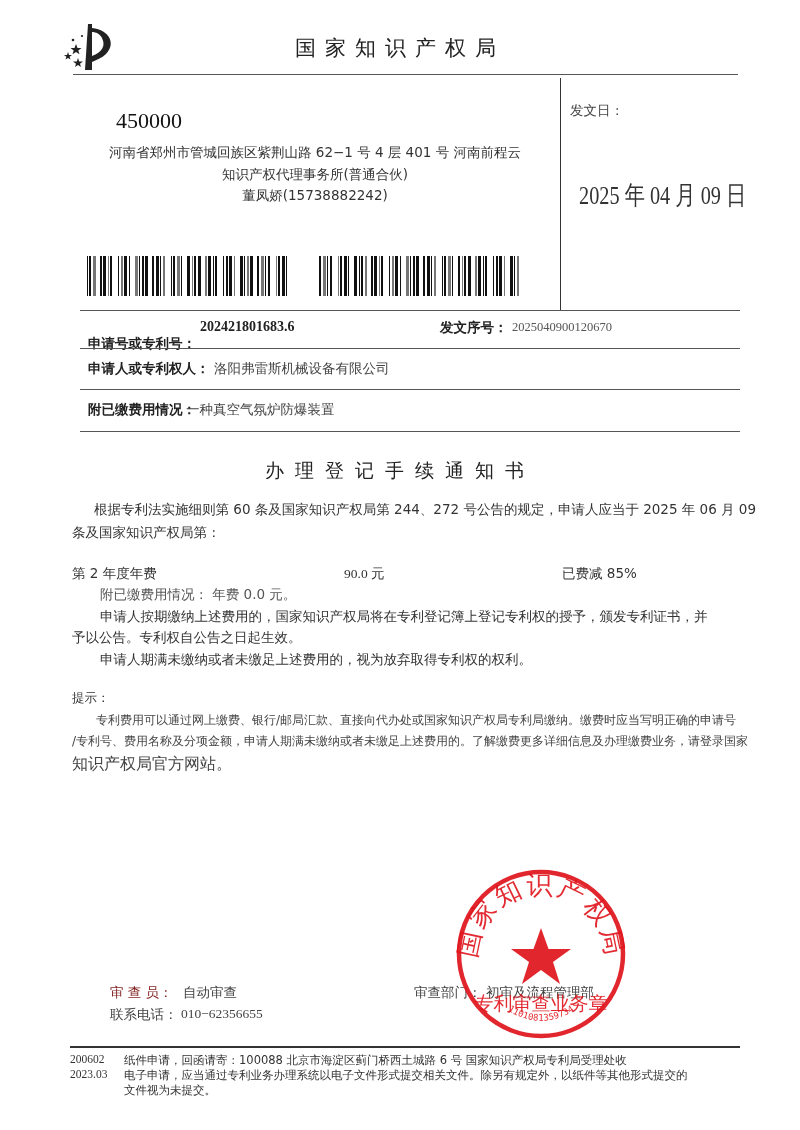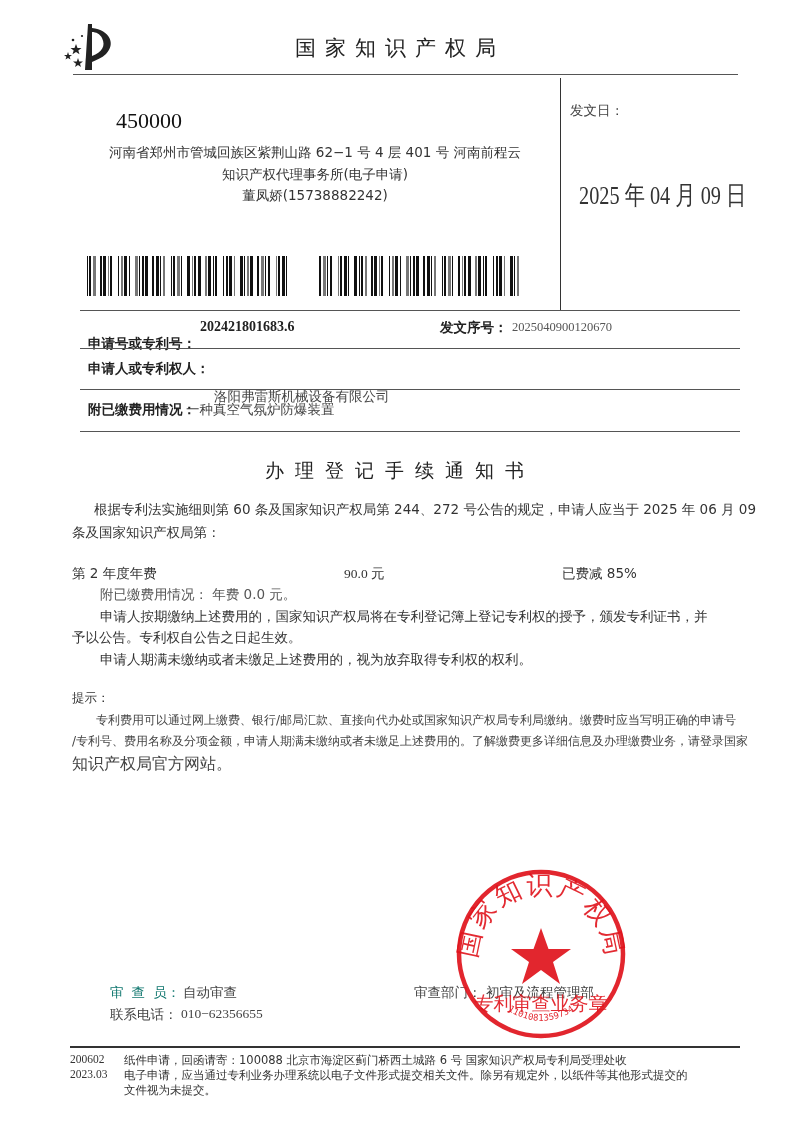--- a/index.html
+++ b/index.html
@@ -56,21 +56,21 @@
   <circle cx="15" cy="18" r="1.3" fill="#222"></circle>
   <circle cx="24" cy="14" r="1.1" fill="#222"></circle>
 </svg>
 <div id="org-title" class="abs">国家知识产权局</div>
 <div class="hline" style="left:73px; width:665px; top:74px;"></div>
 
 <div class="vline" style="left:560px; top:78px; height:232px;"></div>
 
 <div id="postcode" class="abs serif">450000</div>
 <div id="addr1" class="addr">河南省郑州市管城回族区紫荆山路 62−1 号 4 层 401 号  河南前程云</div>
-<div id="addr2" class="addr">知识产权代理事务所(电子申请)</div>
+<div id="addr2" class="addr">知识产权代理事务所(普通合伙)</div>
 <div id="addr3" class="addr">董凤娇(15738882242)</div>
 
 <div id="date-label" class="abs">发文日：</div>
 <div id="date-value" class="abs serif">2025 年 04 月 09 日</div>
 
 <div class="barcode" id="bc1" style="left:87px; width:202px;">
     <span style="width: 1px; background: rgb(17, 17, 17);"></span>
     <span style="width: 1px; background: rgb(255, 255, 255);"></span>
     <span style="width: 2px; background: rgb(17, 17, 17);"></span>
     <span style="width: 2px; background: rgb(255, 255, 255);"></span>
@@ -310,21 +310,21 @@
 
 <div class="hline" style="left:80px; width:660px; top:310px;"></div>
 
 <div class="row-label" style="left:88px; top:319px;margin-top:16px;">申请号或专利号：</div>
 <div class="row-value serif" style="left:200px; top:319px; color:#222; font-weight:bold; font-size:14px;">202421801683.6</div>
 <div class="row-label" style="left:440px; top:319px;">发文序号：</div>
 <div class="row-value serif" style="left:512px; top:320px; font-size:12.5px; color:#555;">2025040900120670</div>
 <div class="hline" style="left:80px; width:660px; top:348px;"></div>
 
 <div class="row-label" style="left:88px; top:360px;">申请人或专利权人：</div>
-<div class="row-value" style="left:214px; top:360px;margin-top:28px;">洛阳弗雷斯机械设备有限公司</div>
+<div class="row-value" style="left:214px; top:360px;">洛阳弗雷斯机械设备有限公司</div>
 <div class="hline" style="left:80px; width:660px; top:389px;"></div>
 
 <div class="row-label" style="left:88px; top:401px;">附已缴费用情况：</div>
 <div class="row-value" style="left:186px; top:401px;font-family:Liberation Serif, serif;">一种真空气氛炉防爆装置</div>
 <div class="hline" style="left:80px; width:660px; top:431px;"></div>
 
 <div id="notice-title" class="abs">办理登记手续通知书</div>
 <div class="line" style="left:94px; top:501px;">根据专利法实施细则第 60 条及国家知识产权局第 244、272 号公告的规定，申请人应当于 2025 年 06 月 09</div>
 <div class="line" style="left:72px; top:524px;">条及国家知识产权局第：</div>
 
@@ -335,21 +335,21 @@
 <div class="line" style="left:100px; top:586px; color:#555;">附已缴费用情况：  年费 0.0  元。</div>
 <div class="line" style="left:100px; top:608px;">申请人按期缴纳上述费用的，国家知识产权局将在专利登记簿上登记专利权的授予，颁发专利证书，并</div>
 <div class="line" style="left:72px; top:629px;">予以公告。专利权自公告之日起生效。</div>
 <div class="line" style="left:100px; top:651px;">申请人期满未缴纳或者未缴足上述费用的，视为放弃取得专利权的权利。</div>
 
 <div class="line" style="left:72px; top:690px; font-size:12.5px;">提示：</div>
 <div class="line" style="left:96px; top:712px; font-size:12px; color:#444;">专利费用可以通过网上缴费、银行/邮局汇款、直接向代办处或国家知识产权局专利局缴纳。缴费时应当写明正确的申请号</div>
 <div class="line" style="left:72px; top:733px; font-size:12px; color:#444;">/专利号、费用名称及分项金额，申请人期满未缴纳或者未缴足上述费用的。了解缴费更多详细信息及办理缴费业务，请登录国家</div>
 <div class="line" style="left:72px; top:754px; font-size:16px; color:#444;">知识产权局官方网站。</div>
 
-<div class="line" style="left:110px; top:984px; color:#0f766e;font-family:Liberation Mono, monospace;">审 查 员：</div>
+<div class="line" style="left:110px; top:984px; color:#7f1d1d;">审 查 员：</div>
 <div class="line" style="left:183px; top:984px; color:#444;">自动审查</div>
 <div class="line" style="left:110px; top:1006px; color:#444;">联系电话：</div>
 <div class="line serif" style="left:181px; top:1006px; color:#444;">010−62356655</div>
 <div class="line" style="left:414px; top:984px; color:#444;">审查部门：</div>
 <div class="line" style="left:486px; top:984px; color:#444;">初审及流程管理部</div>
 
 <svg id="stamp" class="abs" viewBox="0 0 172 172">
   <defs>
     <path id="arcTop" d="M 26,112 A 64,64 0 1,1 146,112"></path>
     <path id="arcBot" d="M 40,130 A 58,58 0 0,0 132,130"></path>

